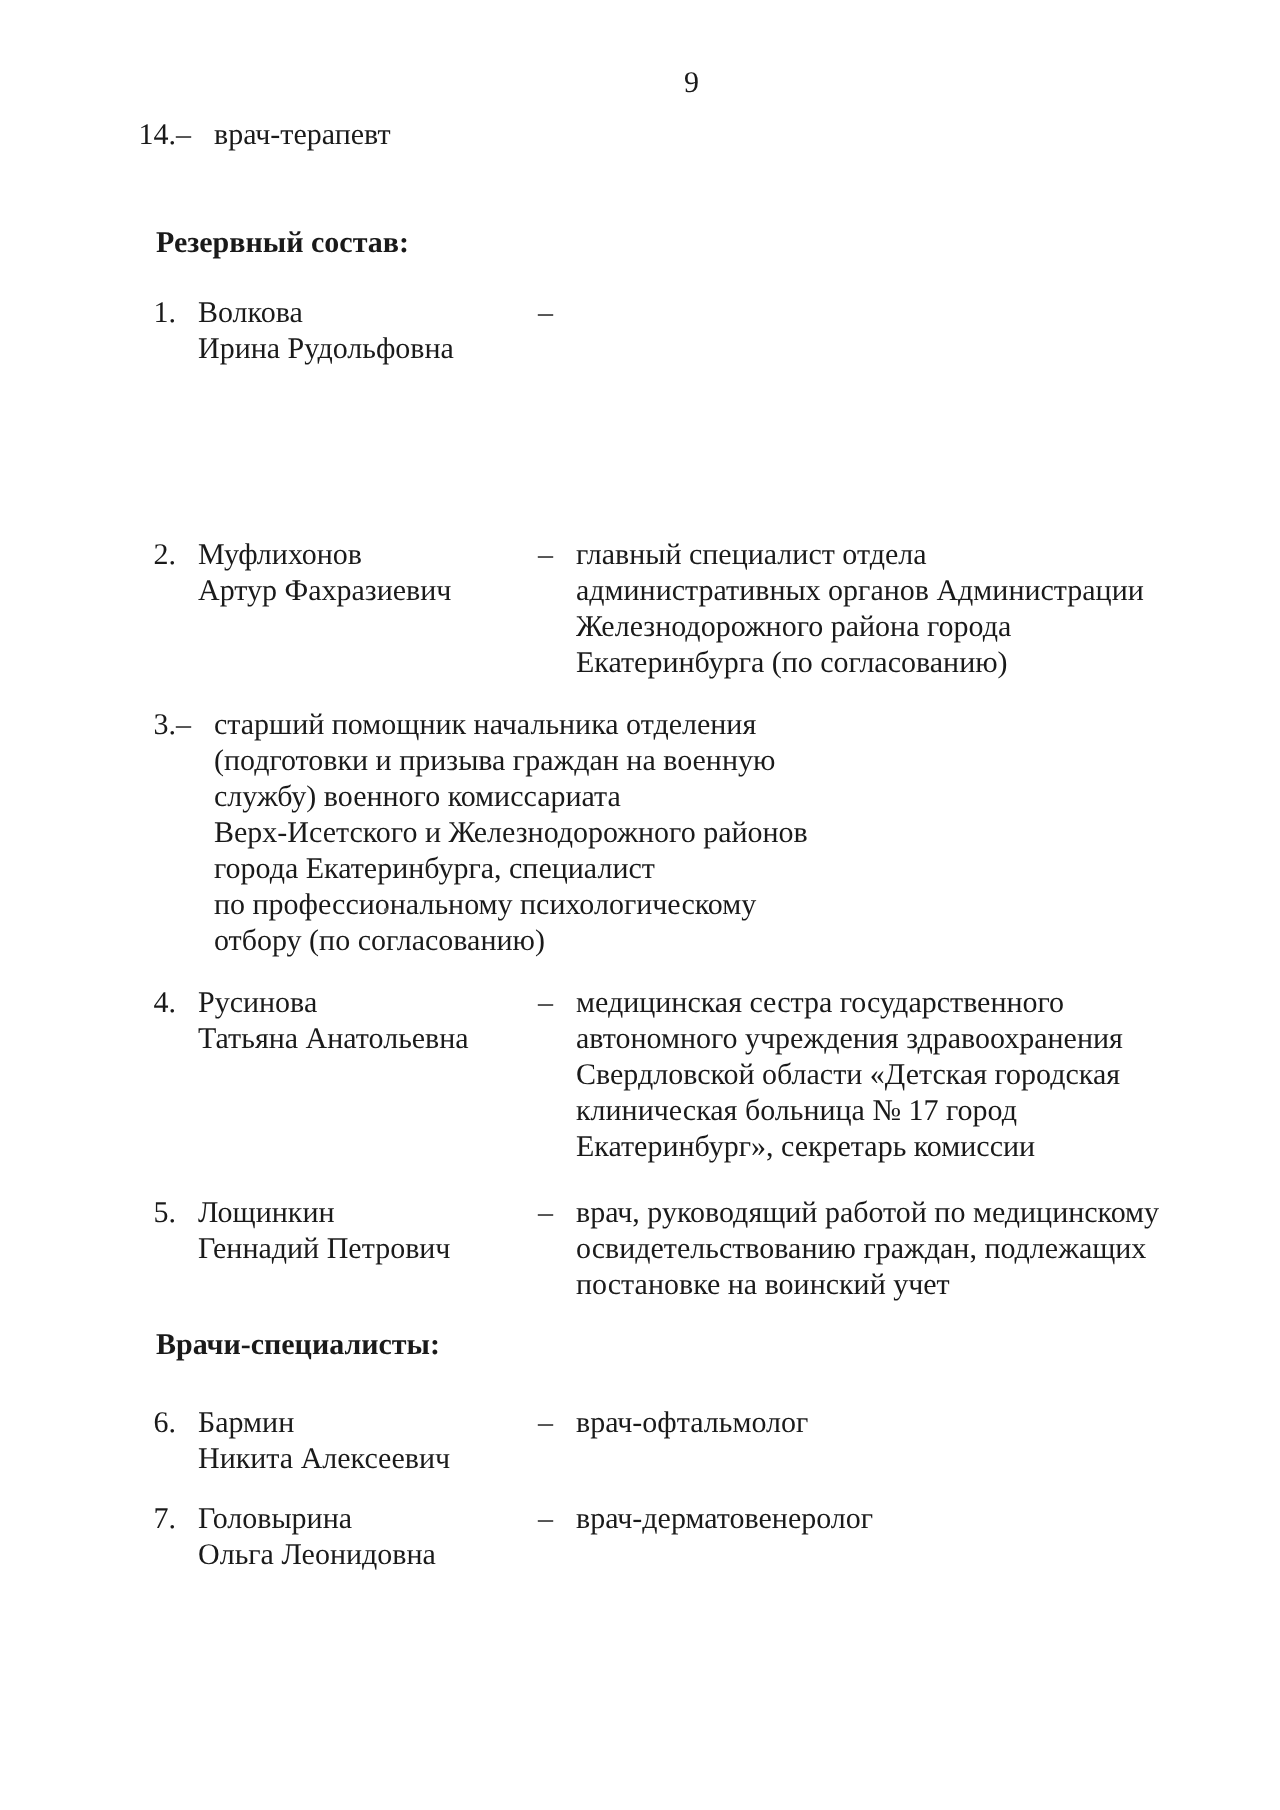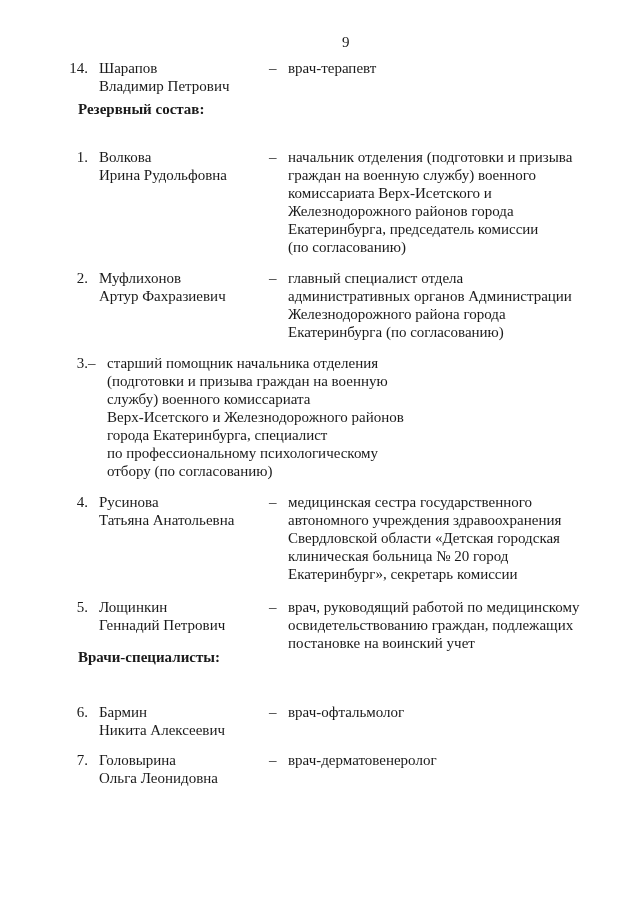--- a/index.html
+++ b/index.html
@@ -45,39 +45,31 @@
 </style>
 </head>
 <body>
 
 <div class="page">
 
   <div class="pageno">9</div>
 
   <div class="row" style="top:59px">
     <div class="num">14.</div>
-    <div class="name">Шарапов
-Владимир Петрович</div>
     <div class="dash">–</div>
     <div class="role">врач-терапевт</div>
   </div>
 
-  <div class="heading" style="top:100px">Резервный состав:</div>
+  <div class="heading" style="top:113px">Резервный состав:</div>
 
   <div class="row" style="top:148px">
     <div class="num">1.</div>
     <div class="name">Волкова
 Ирина Рудольфовна</div>
     <div class="dash">–</div>
-    <div class="role">начальник отделения (подготовки и призыва
-граждан на военную службу) военного
-комиссариата Верх-Исетского и
-Железнодорожного районов города
-Екатеринбурга, председатель комиссии
-(по согласованию)</div>
   </div>
 
   <div class="row" style="top:269px">
     <div class="num">2.</div>
     <div class="name">Муфлихонов
 Артур Фахразиевич</div>
     <div class="dash">–</div>
     <div class="role">главный специалист отдела
 административных органов Администрации
 Железнодорожного района города
@@ -99,35 +91,35 @@
   <div class="stray-dot"></div>
 
   <div class="row" style="top:493px">
     <div class="num">4.</div>
     <div class="name">Русинова
 Татьяна Анатольевна</div>
     <div class="dash">–</div>
     <div class="role">медицинская сестра государственного
 автономного учреждения здравоохранения
 Свердловской области «Детская городская
-клиническая больница № 20 город
+клиническая больница № 17 город
 Екатеринбург», секретарь комиссии</div>
   </div>
 
   <div class="row" style="top:598px">
     <div class="num">5.</div>
     <div class="name">Лощинкин
 Геннадий Петрович</div>
     <div class="dash">–</div>
     <div class="role">врач, руководящий работой по медицинскому
 освидетельствованию граждан, подлежащих
 постановке на воинский учет</div>
   </div>
 
-  <div class="heading" style="top:648px">Врачи-специалисты:</div>
+  <div class="heading" style="top:664px">Врачи-специалисты:</div>
 
   <div class="row" style="top:703px">
     <div class="num">6.</div>
     <div class="name">Бармин
 Никита Алексеевич</div>
     <div class="dash">–</div>
     <div class="role">врач-офтальмолог</div>
   </div>
 
   <div class="row" style="top:751px">

